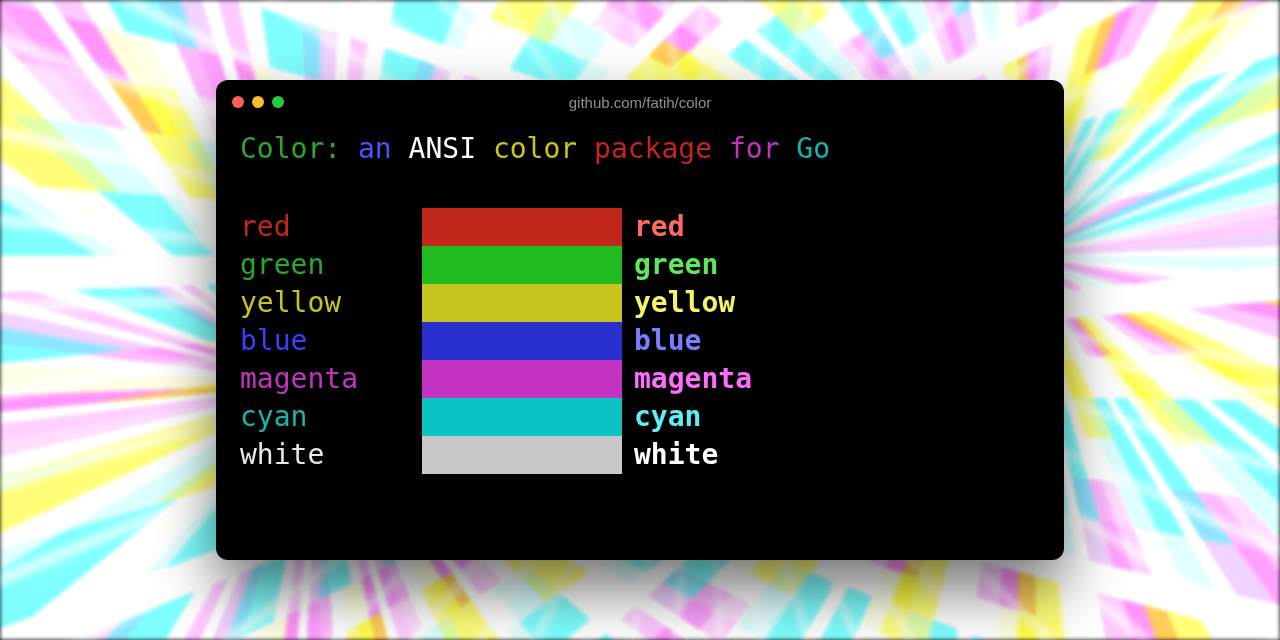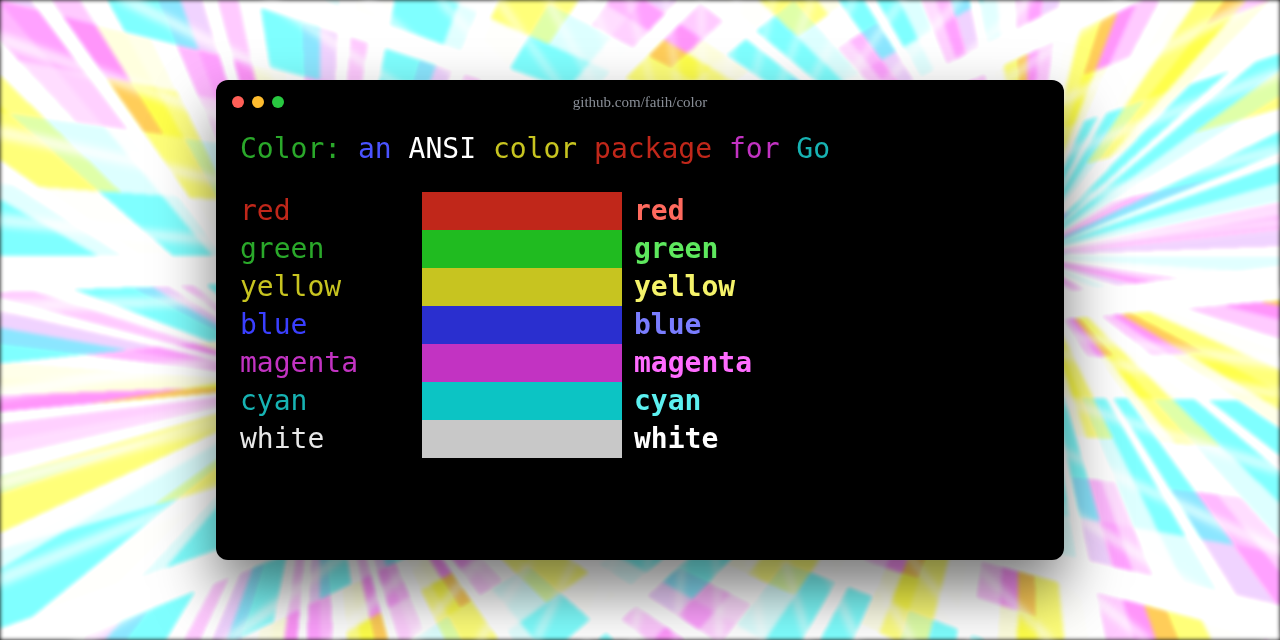--- a/index.html
+++ b/index.html
@@ -51,30 +51,30 @@
     position: relative;
   }
   .traffic {
     display: flex; gap: 8px;
     position: absolute; left: 16px; top: 50%; transform: translateY(-50%);
   }
   .dot { width: 12px; height: 12px; border-radius: 50%; }
   .title {
     flex: 1; text-align: center;
     color: #8a8f98; font-size: 15px;
-    font-family: Liberation Serif, serif;
+    font-family: Liberation Sans, sans-serif;
   }
 
   .term {
     padding: 6px 24px 20px 24px;
     color: #fff;
     font-size: 28px;
     line-height: 1.35;
   }
-  .headline { white-space: nowrap; margin-bottom: 24px; }
+  .headline { white-space: nowrap; margin-bottom: 40px; }
   .headline span { display: inline; }
 
   .grid {
     display: grid;
     grid-template-columns: 170px 200px 210px;
     column-gap: 12px;
     align-items: stretch;
   }
   .cell-label { font-weight: 400; }
   .cell-swatch { height: 38px; }

